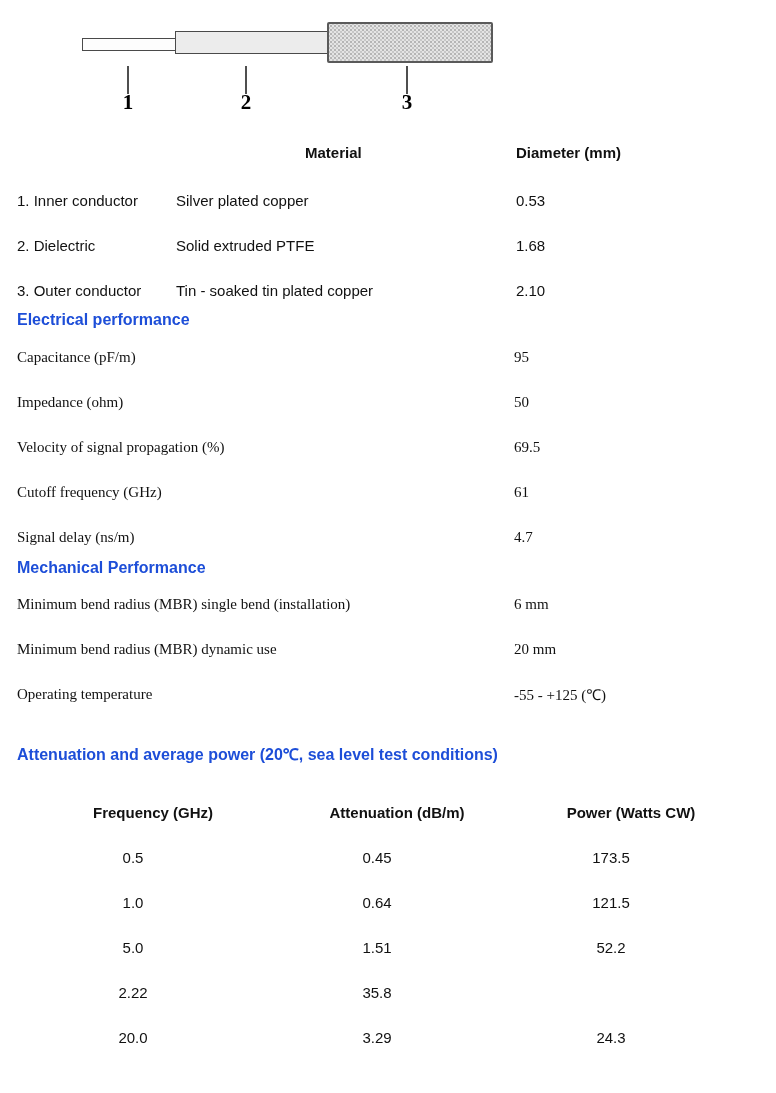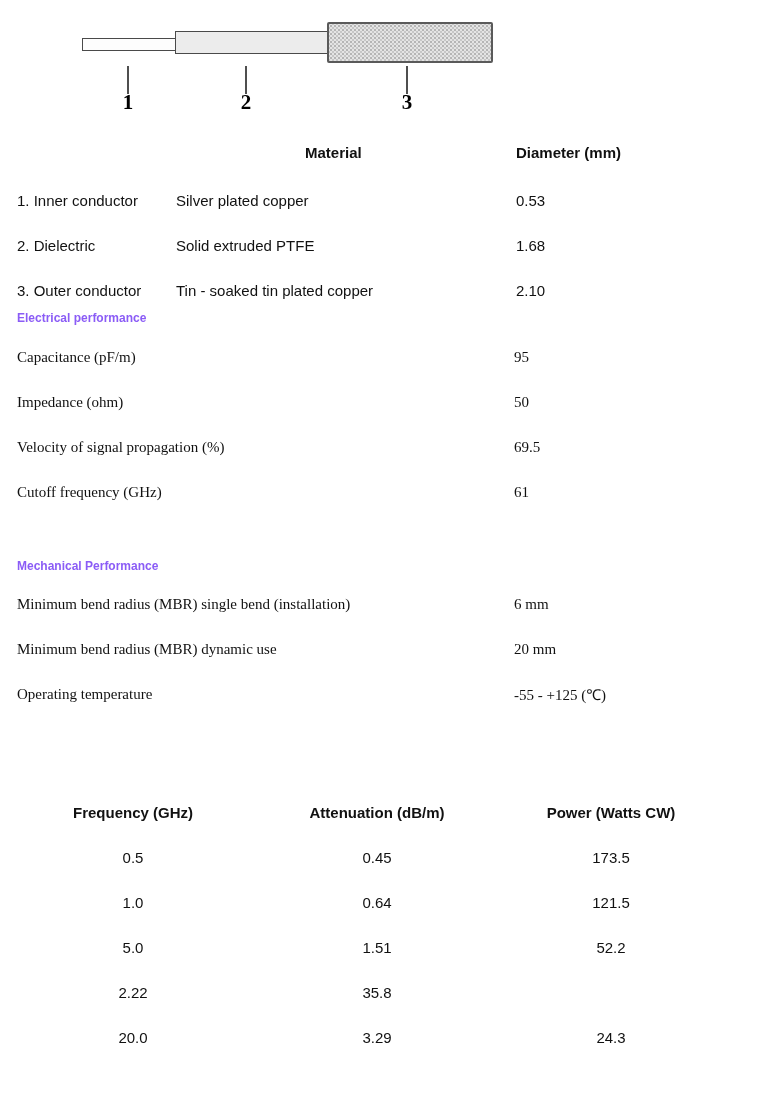--- a/index.html
+++ b/index.html
@@ -41,38 +41,38 @@
   .mat-headers { position:absolute; left:0; top:144px; width:748px; height:20px; font-weight:bold; }
   .mat-h-material { position:absolute; left:305px; top:0; }
   .mat-h-diameter { position:absolute; left:516px; top:0; }
   .mat-rows { position:absolute; left:0; top:177px; width:776px; }
   .mat-row { position:relative; height:45px; }
   .mat-row .c1 { position:absolute; left:17px;  top:50%; transform:translateY(-50%); }
   .mat-row .c2 { position:absolute; left:176px; top:50%; transform:translateY(-50%); }
   .mat-row .c3 { position:absolute; left:516px; top:50%; transform:translateY(-50%); }
 
   
-  .section-title { position:absolute; left:17px; font-weight:bold; font-size:12px; color:#8b5cf6; }
+  .section-title { position:absolute; left:17px; font-weight:bold; font-size:16px; color:#1d4ed8; }
   .elec-title { top:311px; }
   .mech-title { top:559px; }
   .spec-rows { position:absolute; left:0; width:776px;font-family:Liberation Serif, serif; }
   .elec-rows { top:334px; }
   .mech-rows { top:581px; }
   .spec-row { position:relative; height:45px; }
   .spec-row .lbl { position:absolute; left:17px;  top:50%; transform:translateY(-50%); }
   .spec-row .val { position:absolute; left:514px; top:50%; transform:translateY(-50%); }
 
   
   .att-title { top:743px; }
   .att-table { position:absolute; left:0; top:790px; width:776px; }
   .att-row {
     display:grid; grid-template-columns:266px 222px 246px;
     height:45px; align-items:center; text-align:center;
   }
-  .att-head { font-weight:bold; }
+  .att-head { font-weight:bold;padding-left:20px; }
   .att-body { margin-top:0px; }
 </style>
 </head>
 <body>
 
 <div class="page">
 
   <div class="diagram">
     <div class="d-part d-part1"></div>
     <div class="d-part d-part2"></div>
@@ -118,38 +118,43 @@
       <span class="val">50</span>
     </div>
     <div class="spec-row">
       <span class="lbl">Velocity of signal propagation (%)</span>
       <span class="val">69.5</span>
     </div>
     <div class="spec-row">
       <span class="lbl">Cutoff frequency (GHz)</span>
       <span class="val">61</span>
     </div>
+    <div class="spec-row">
+      <span class="lbl">Signal delay (ns/m)</span>
+      <span class="val">4.7</span>
+    </div>
   </div>
 
   <div class="section-title mech-title">Mechanical Performance</div>
   <div class="spec-rows mech-rows">
     <div class="spec-row">
       <span class="lbl">Minimum bend radius (MBR) single bend (installation)</span>
       <span class="val">6 mm</span>
     </div>
     <div class="spec-row">
       <span class="lbl">Minimum bend radius (MBR) dynamic use</span>
       <span class="val">20 mm</span>
     </div>
     <div class="spec-row">
       <span class="lbl">Operating temperature</span>
       <span class="val">-55 - +125 (℃)</span>
     </div>
   </div>
 
+  <div class="section-title att-title">Attenuation and average power (20℃, sea level test conditions)</div>
   <div class="att-table">
     <div class="att-row att-head">
       <span>Frequency (GHz)</span>
       <span>Attenuation (dB/m)</span>
       <span>Power (Watts CW)</span>
     </div>
     <div class="att-body">
       <div class="att-row">
         <span>0.5</span>
         <span>0.45</span>

